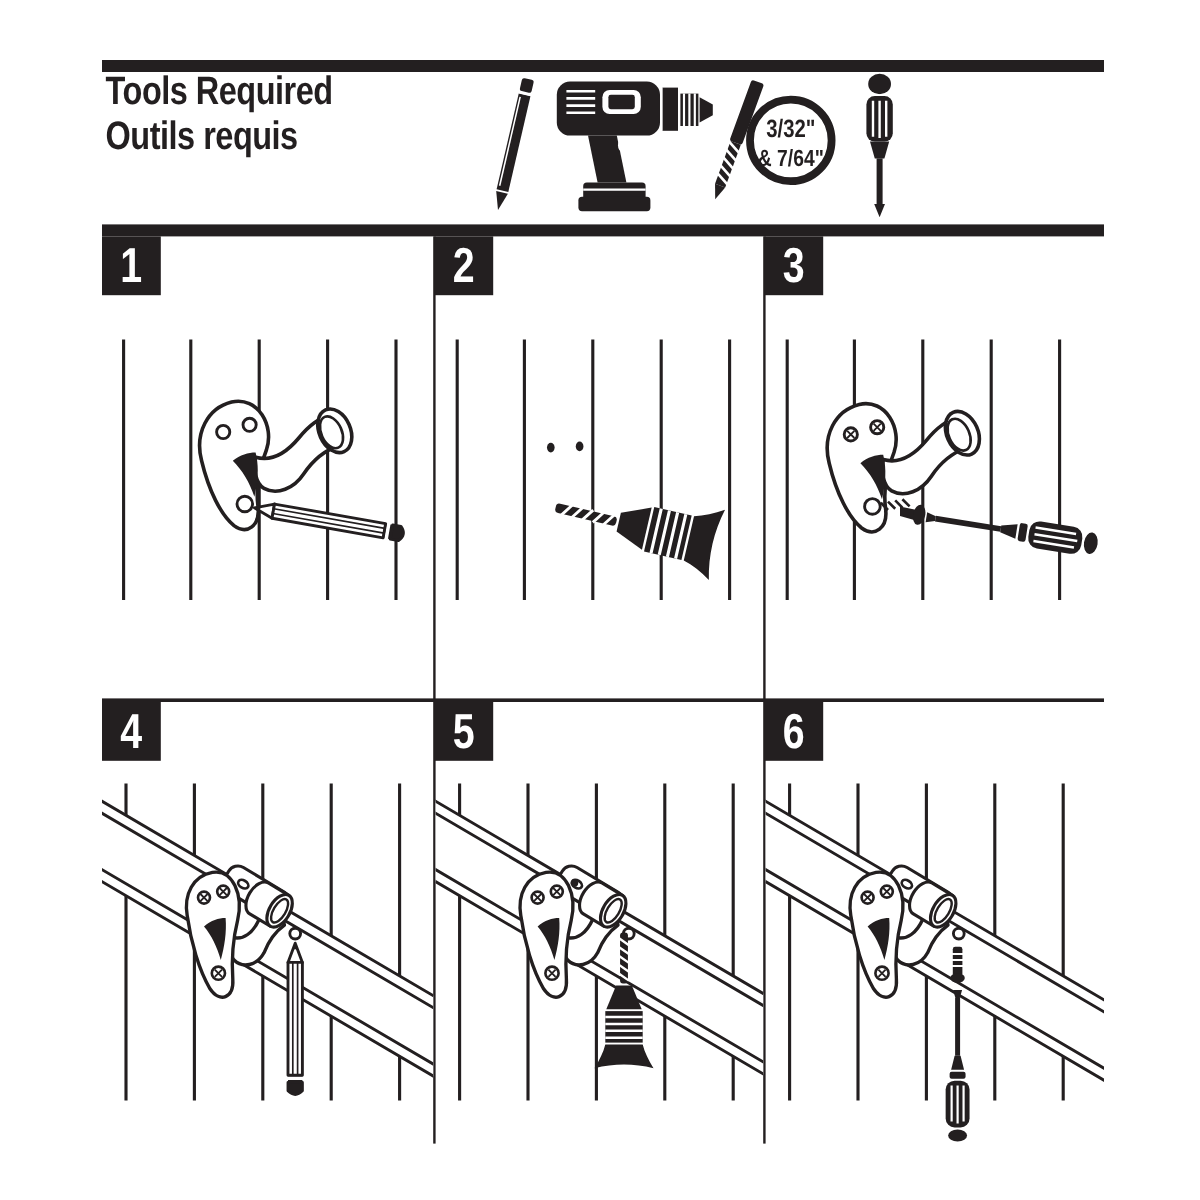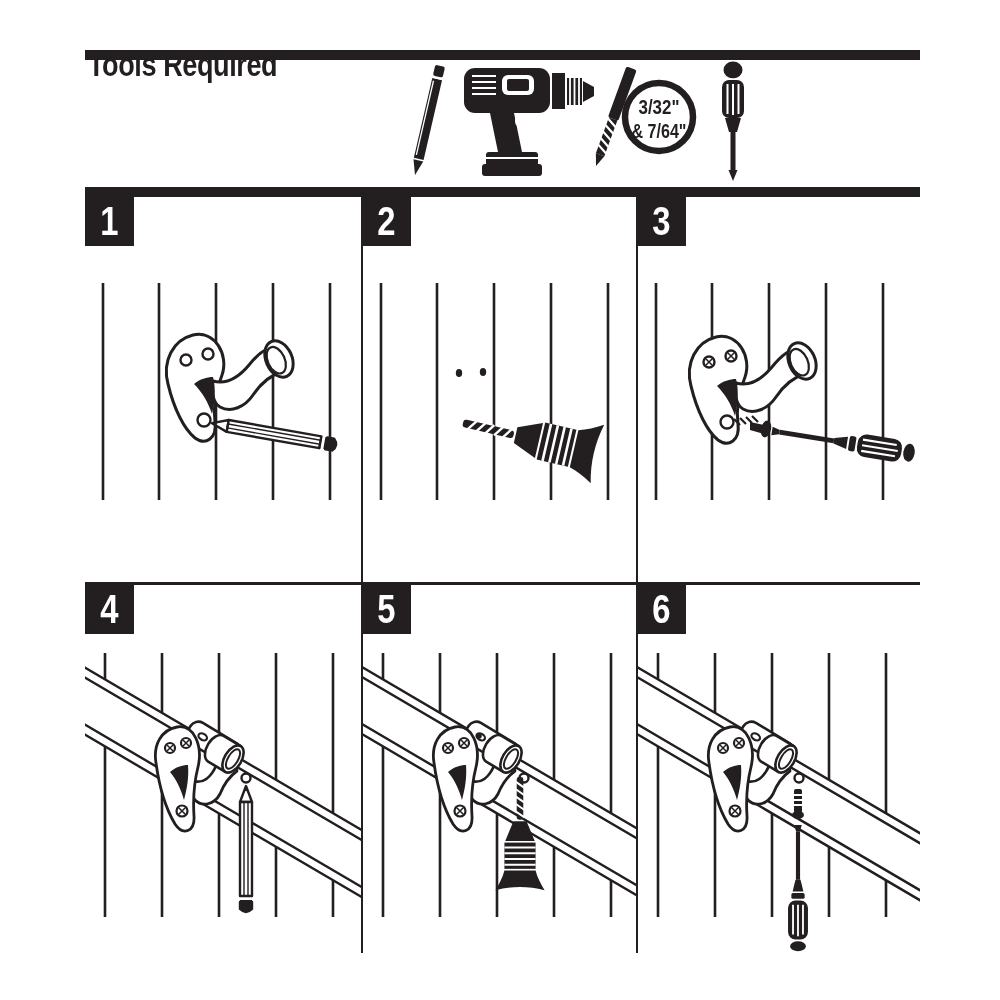--- a/index.html
+++ b/index.html
@@ -1,21 +1,21 @@
 <!DOCTYPE html>
 <html><head>
 <meta charset="utf-8">
 <style>
   html,body{margin:0;padding:0;background:#ffffff;}
   body{width:1000px;height:1000px;position:relative;font-family:"Liberation Sans",sans-serif;color:#231f20;}
   .sheet{position:absolute;inset:0;background:#fff;}
   .bar{position:absolute;background:#231f20;}
   .vline{position:absolute;background:#231f20;width:2.5px;}
   .hline{position:absolute;background:#231f20;height:2.5px;}
-  .hdr-text{position:absolute;left:88px;top:46px;font-weight:bold;font-size:33px;line-height:37px;white-space:nowrap;}
+  .hdr-text{position:absolute;left:88px;top:57px;font-weight:bold;font-size:33px;line-height:37px;white-space:nowrap;}
   .hdr-text .cond{display:inline-block;transform:scaleX(0.82);transform-origin:left center;letter-spacing:-0.5px;}
   .tool{position:absolute;}
   .stepbox{position:absolute;width:49px;height:49px;background:#231f20;color:#fff;display:flex;align-items:center;justify-content:center;font-weight:bold;font-size:41px;}
   .stepbox span{display:inline-block;transform:scaleX(0.8);}
   .panel{position:absolute;}
   svg text{font-family:"Liberation Sans",sans-serif;}
 </style>
 </head>
 <body>
 
@@ -91,20 +91,21 @@
         <path d="M96,-6 H132 M96,0 H134 M96,6 H132" stroke="#ffffff" stroke-width="2.2"></path>
         <ellipse cx="146" cy="0" rx="6" ry="9.5"></ellipse>
       </g>
     </defs>
   </svg>
 
   <div class="bar" style="left:85px;top:50px;width:835px;height:10px;"></div>
 
   <div class="hdr-text">
     <div><span class="cond">Tools Required</span></div>
+    <div><span class="cond">Outils requis</span></div>
   </div>
 
   <svg class="tool" style="left:406px;top:62px" width="46" height="118" viewBox="0 0 46 118">
     <g transform="translate(9,113) rotate(-77)" fill="#231f20">
       <path d="M0,0 L15,-5 L15,5 Z"></path>
       <rect x="16.5" y="-5" width="82" height="10"></rect>
       <path d="M20,-3.2 H96" stroke="#ffffff" stroke-width="1.3"></path>
       <path d="M99.5,-5 V5" stroke="#ffffff" stroke-width="1.6"></path>
       <rect x="101" y="-5" width="11" height="10" rx="2"></rect>
     </g>

